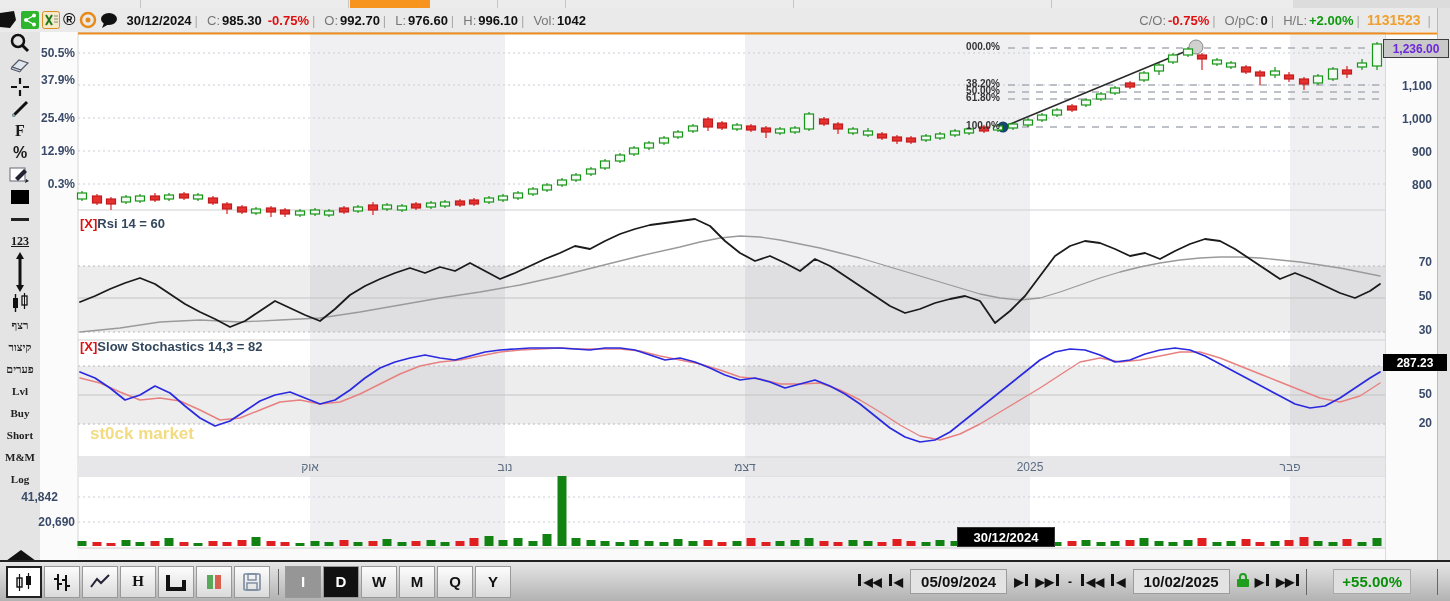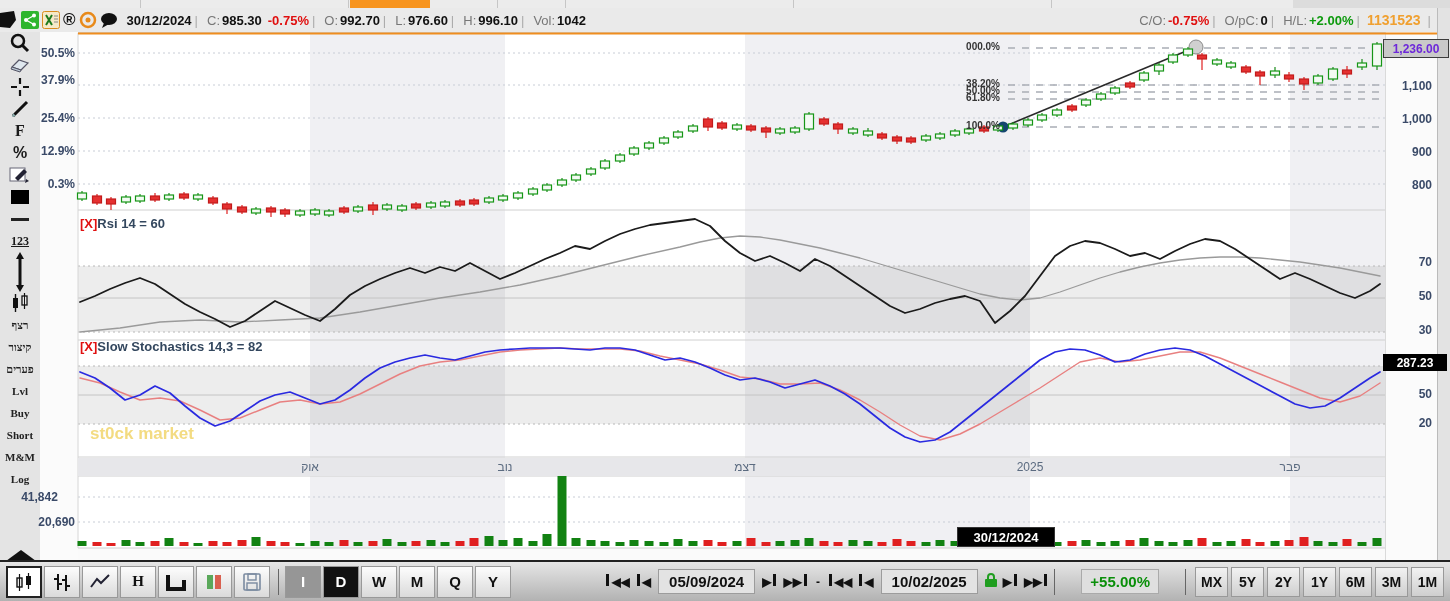--- a/index.html
+++ b/index.html
@@ -615,24 +615,15 @@
       <span style="margin-right:4px"><svg width="14" height="16">
             <rect x="1" y="7" width="12" height="8" rx="1" fill="#1f9d1f"></rect>
             <path d="M4,7 V5 a3,3 0 0 1 6,0 V7" fill="none" stroke="#1f9d1f" stroke-width="2"></path>
           </svg></span>
       <span><span class="tri">▶</span><span class="vbar"></span></span>
       <span style="margin-left:5px"><span class="tri">▶▶</span><span class="vbar"></span></span>
     </span>
     <span class="tbsep"></span>
     <span class="chgbox">+55.00%</span>
     <span class="tbsep"></span>
-    <span id="range-group" style="display:flex">
-        <span class="rngbtn">MX</span>
-        <span class="rngbtn">5Y</span>
-        <span class="rngbtn">2Y</span>
-        <span class="rngbtn">1Y</span>
-        <span class="rngbtn">6M</span>
-        <span class="rngbtn">3M</span>
-        <span class="rngbtn">1M</span>
-      </span>
   </div>
 
 </div>
 
 </body></html>

